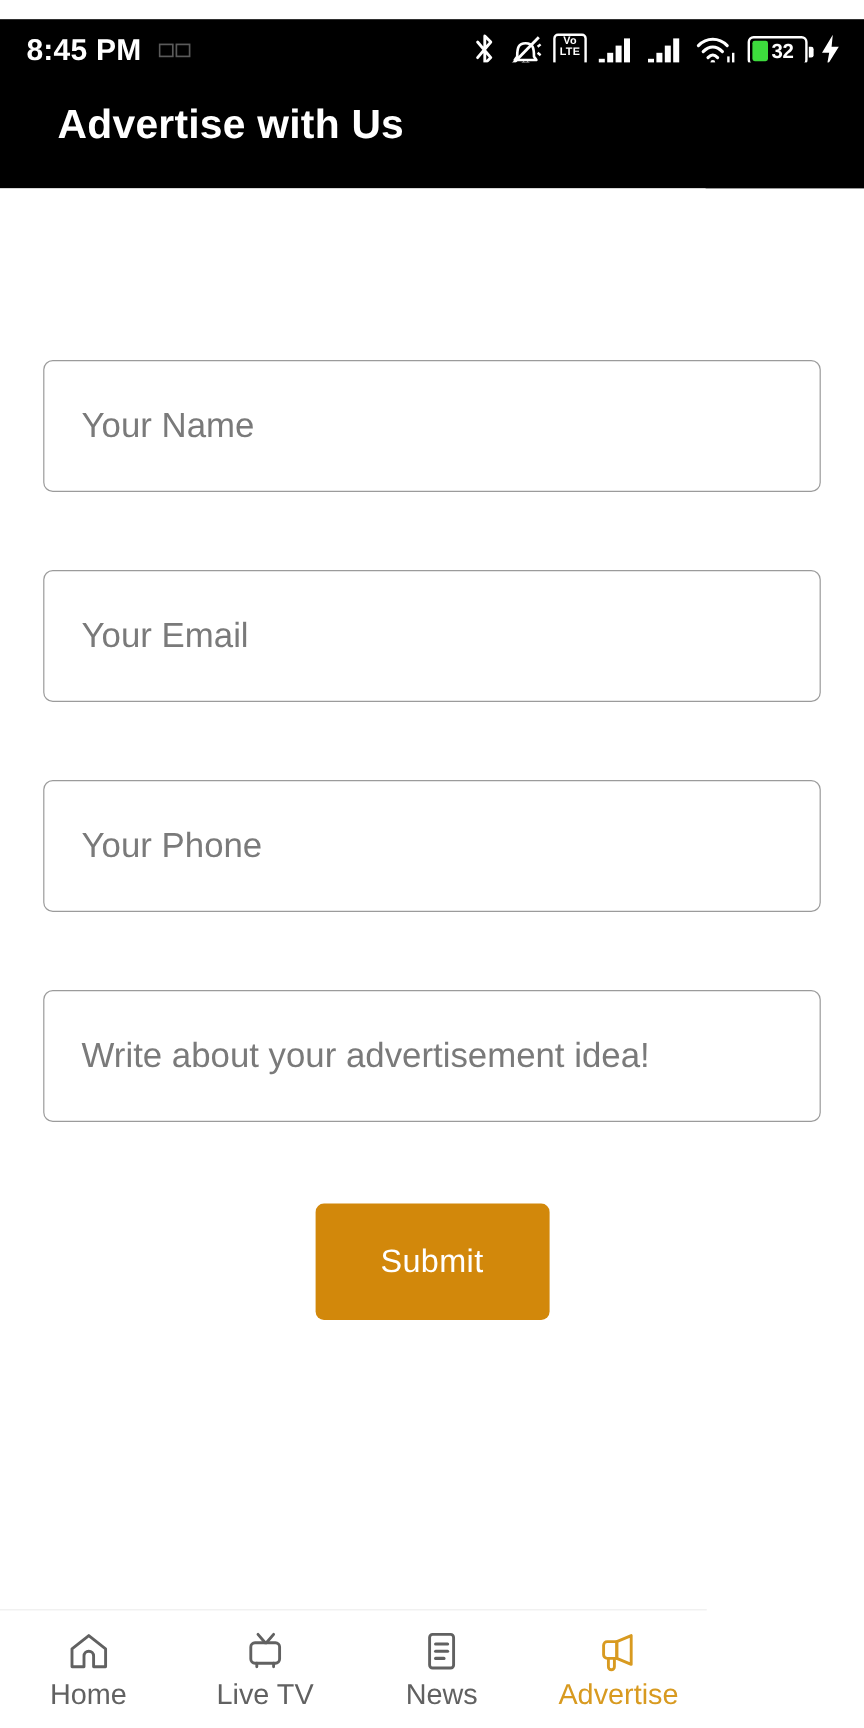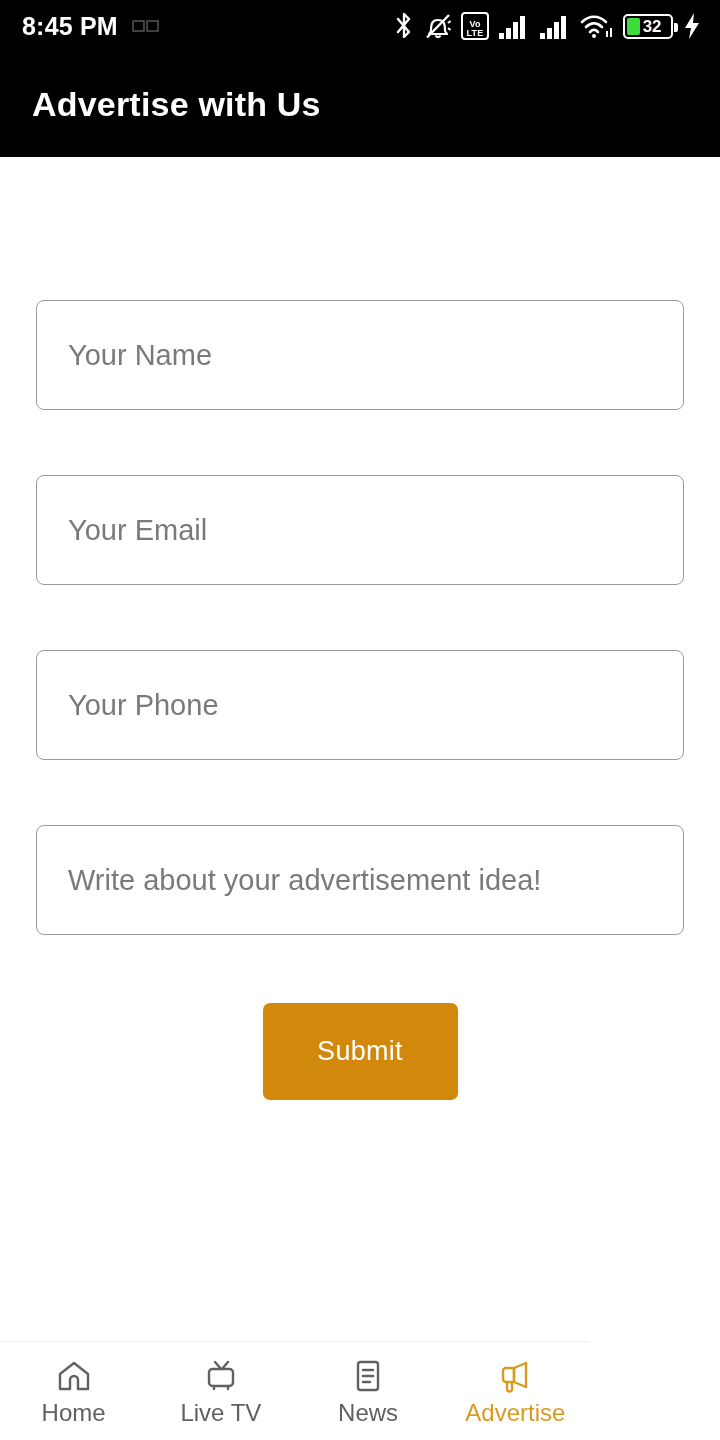--- a/index.html
+++ b/index.html
@@ -6,39 +6,39 @@
   html, body {
     width:720px; height:1440px;
     background:#ffffff;
     font-family:"Liberation Sans", sans-serif;
     overflow:hidden;
   }
   .phone { position:relative; width:720px; height:1440px; background:#ffffff; }
 
   
   .statusbar {
-    position:absolute; left:0; top:0; width:720px; height:52px;
+    position:absolute; left:0; top:16px; width:720px; height:52px;
     background:#000000; display:flex; align-items:center;
     padding:0 18px 0 22px;
   }
   .status-clock {
     color:#ffffff; font-size:25px; font-weight:bold; letter-spacing:0.2px;
     line-height:1;
   }
   .status-minidot {
     margin-left:14px; opacity:.45; display:flex; align-items:center;
   }
   .status-right {
     margin-left:auto; display:flex; align-items:center; gap:9px;
   }
   .sicon { display:flex; align-items:center; }
   .volte {
     border:2px solid #ffffff; border-radius:4px;
     width:28px; height:28px; color:#fff;
-    display:flex; flex-direction:column; align-items:center; justify-content:flex-end;
+    display:flex; flex-direction:column; align-items:center; justify-content:flex-start;
     font-size:9px; font-weight:bold; line-height:9px; letter-spacing:.2px;
   }
   .battery {
     position:relative; width:50px; height:25px;
     border:2.5px solid #ffffff; border-radius:5px;
     display:flex; align-items:center; justify-content:center;
   }
   .battery:after {
     content:""; position:absolute; right:-7px; top:7px;
     width:4px; height:9px; background:#ffffff; border-radius:0 2px 2px 0;
@@ -48,21 +48,21 @@
     background:#3ddc3d; border-radius:2px;
   }
   .battery-text {
     position:relative; color:#ffffff; font-size:17px; font-weight:bold;
     line-height:1; letter-spacing:-.3px; padding-left:8px;
   }
 
   
   .appbar {
     position:absolute; left:0; top:52px; width:720px; height:105px;
-    background:#000000; display:flex; align-items:center; padding-left:32px;
+    background:#000000; display:flex; align-items:center; padding-left:48px;
   }
   .appbar-title {
     color:#ffffff; font-size:34px; font-weight:bold; letter-spacing:.2px;
   }
 
   
   .content {
     position:absolute; left:0; top:157px; width:588px; bottom:99px;
     background:#ffffff;
   }

